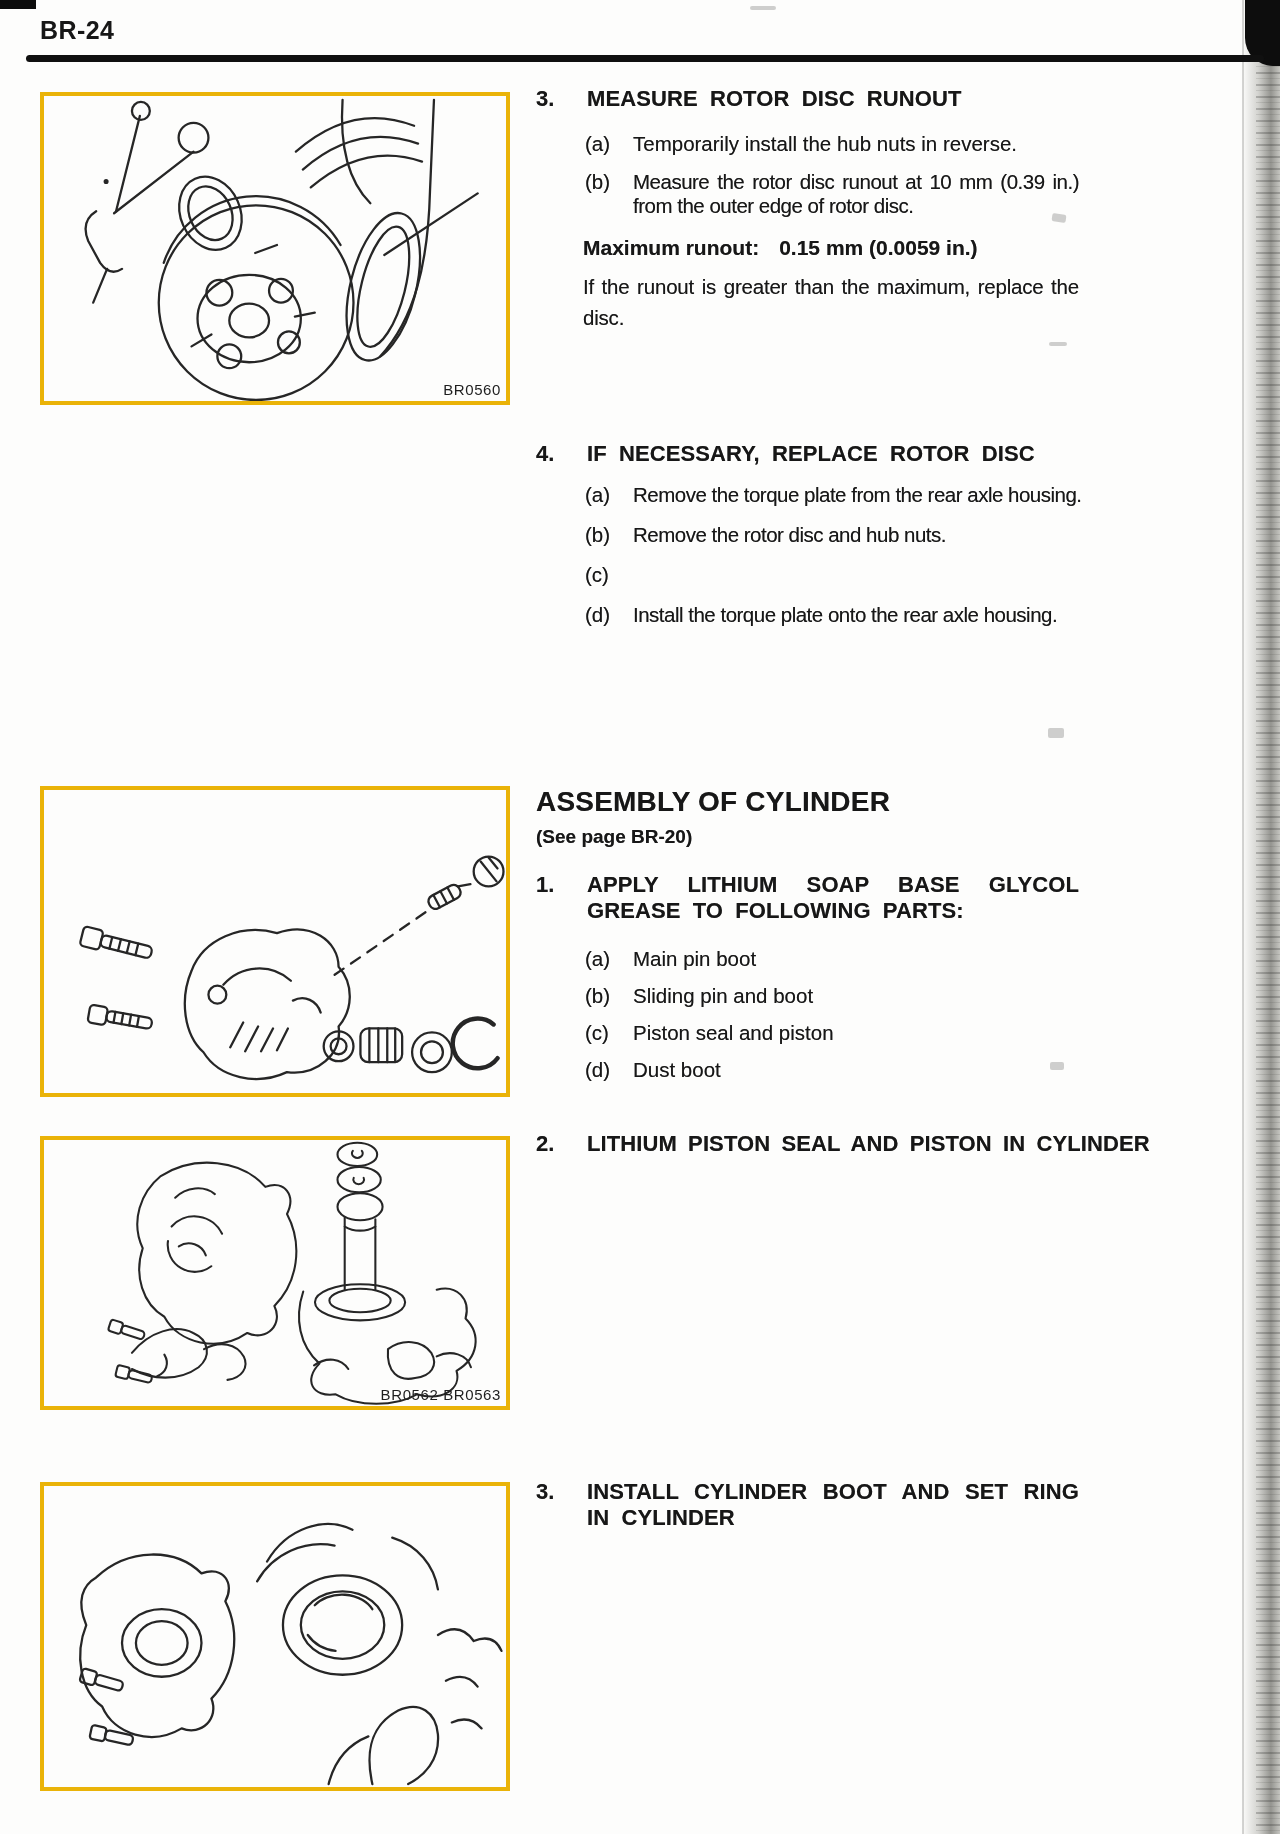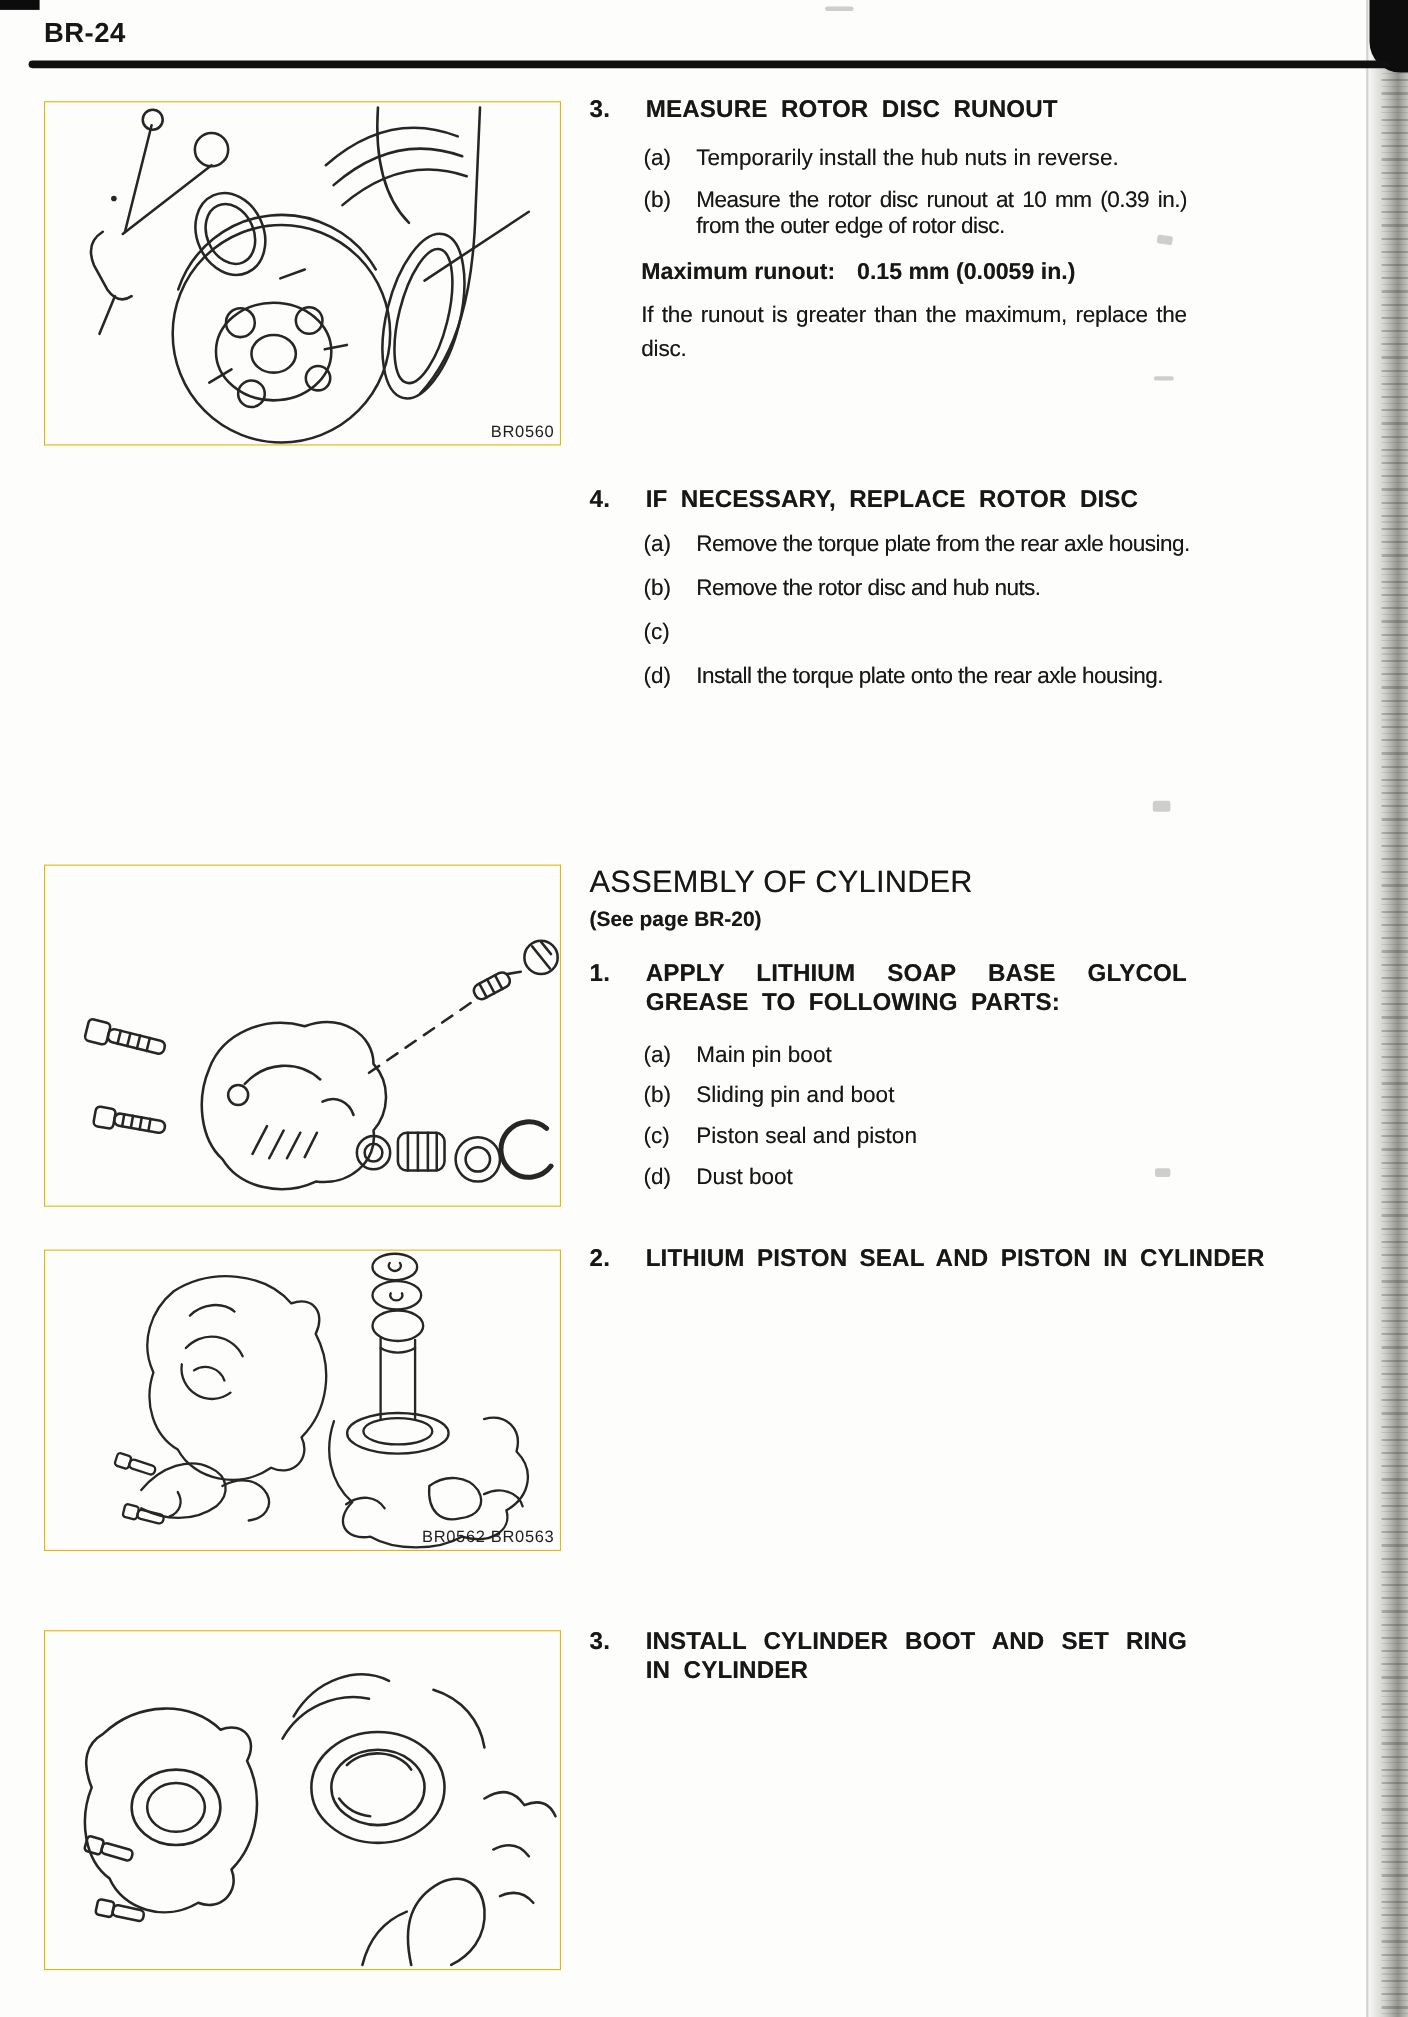--- a/index.html
+++ b/index.html
@@ -15,21 +15,21 @@
   
   .edge-tl{position:absolute;top:0;left:0;width:36px;height:9px;background:#0c0c0c;}
   .gutter{position:absolute;top:0;right:0;width:38px;height:100%;
     background:linear-gradient(to right, rgba(120,120,114,0) 0%, rgba(150,150,142,.40) 42%, rgba(108,108,102,.72) 76%, rgba(152,152,144,.55) 100%);}
   .gutter-noise{position:absolute;top:0;right:0;width:24px;height:100%;opacity:.75;
     background:repeating-linear-gradient(180deg, rgba(42,42,40,.34) 0 2px, rgba(0,0,0,0) 2px 6px, rgba(66,66,62,.18) 6px 7px, rgba(0,0,0,0) 7px 12px);}
   .gutter-line{position:absolute;top:0;right:36px;width:2px;height:100%;background:rgba(70,70,66,.22);}
   .corner-blob{position:absolute;top:0;right:0;width:35px;height:66px;background:#0d0d0d;border-bottom-left-radius:28px;}
   .smudge{position:absolute;background:rgba(72,72,68,.26);border-radius:2px;}
   
-  .figbox{position:absolute;left:40px;width:470px;border:1px solid #eab308;background:#fdfdfc;box-sizing:border-box;}
+  .figbox{position:absolute;left:40px;width:470px;border:4px solid #eab308;background:#fdfdfc;box-sizing:border-box;}
   .figbox svg{display:block;width:100%;height:100%;}
   .figlabel{position:absolute;right:5px;bottom:3px;font-size:15px;letter-spacing:.6px;color:#1e1e1e;}
   #fig1{top:92px;height:313px;}
   #fig2{top:786px;height:311px;}
   #fig3{top:1136px;height:274px;padding-left:24px;}
   #fig4{top:1482px;height:309px;}
   
   .col{position:absolute;left:536px;width:543px;text-shadow:0 0 .4px rgba(23,23,23,.55);}
   #blk-step3{top:86px;}
   #blk-step4{top:441px;}
@@ -45,21 +45,21 @@
   .item-text{flex:1;text-align:justify;}
   .item.squeeze .item-text{letter-spacing:-.5px;}
   .nw .item-text{white-space:nowrap;text-align:left;letter-spacing:-.5px;}
   .spec{margin-top:18px;padding-left:47px;font-weight:700;font-size:21px;}
   .spec-val{margin-left:20px;}
   .note{margin-top:12px;padding-left:47px;font-size:20.5px;line-height:1.5;text-align:justify;letter-spacing:-.2px;}
   .item-a{margin-top:20px;}
   .item-b3{margin-top:14px;}
   #blk-step4 .item{margin-top:16px;}
   #blk-step4 .spec{margin-top:14px;}
-  .asm-title{font-size:28px;font-weight:400;letter-spacing:.2px;text-align:center;}
+  .asm-title{font-size:28px;font-weight:700;letter-spacing:.2px;text-align:center;}
   .asm-sub{margin-top:8px;font-size:19px;font-weight:700;}
   #blk-step1 .item{margin-top:13px;line-height:1.17;}
   #blk-step1 .item-first{margin-top:22px;}
   #blk-step2 .step-head{white-space:nowrap;word-spacing:5px;}
 </style>
 </head>
 <body>
 
 <div class="page">
 

